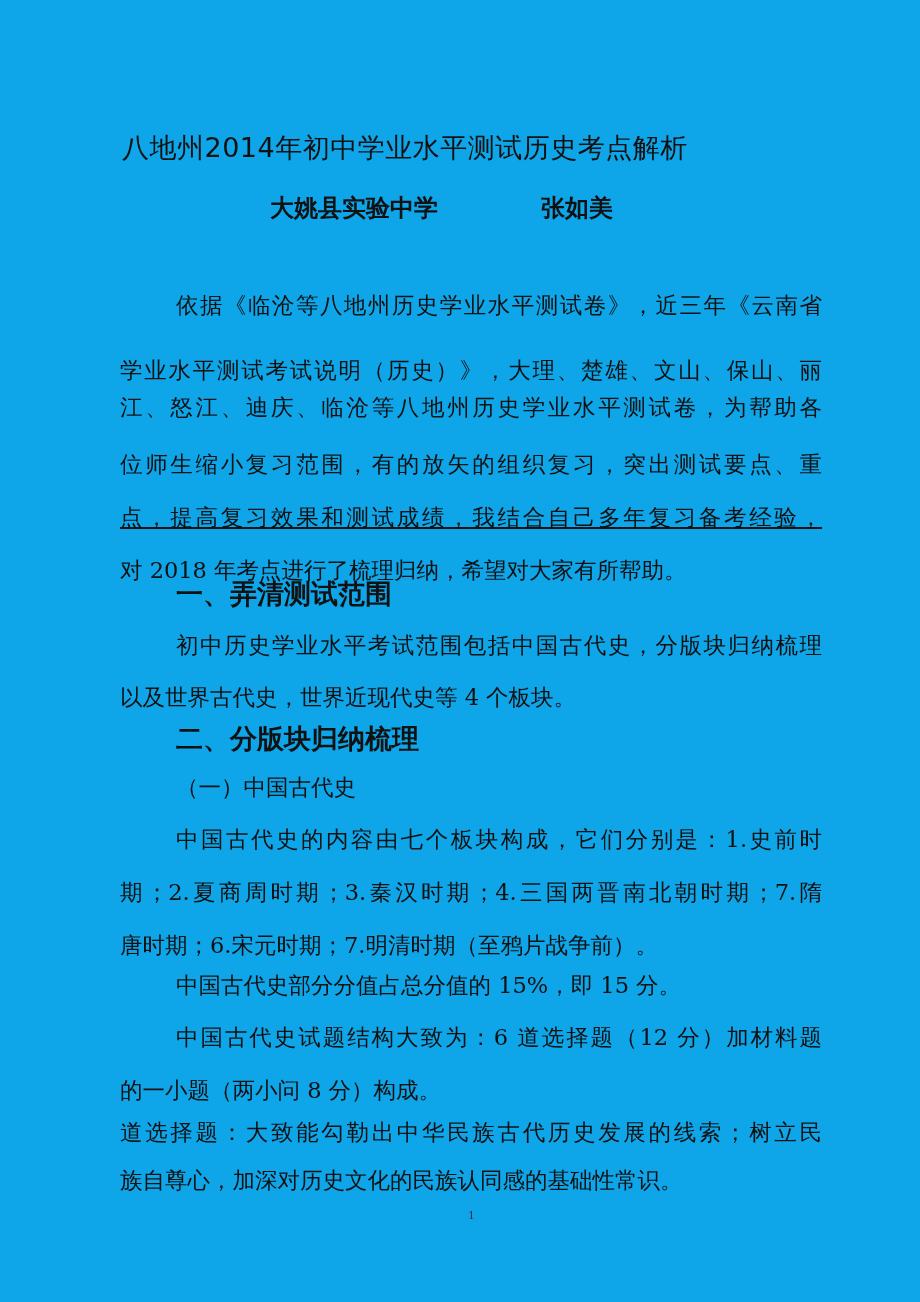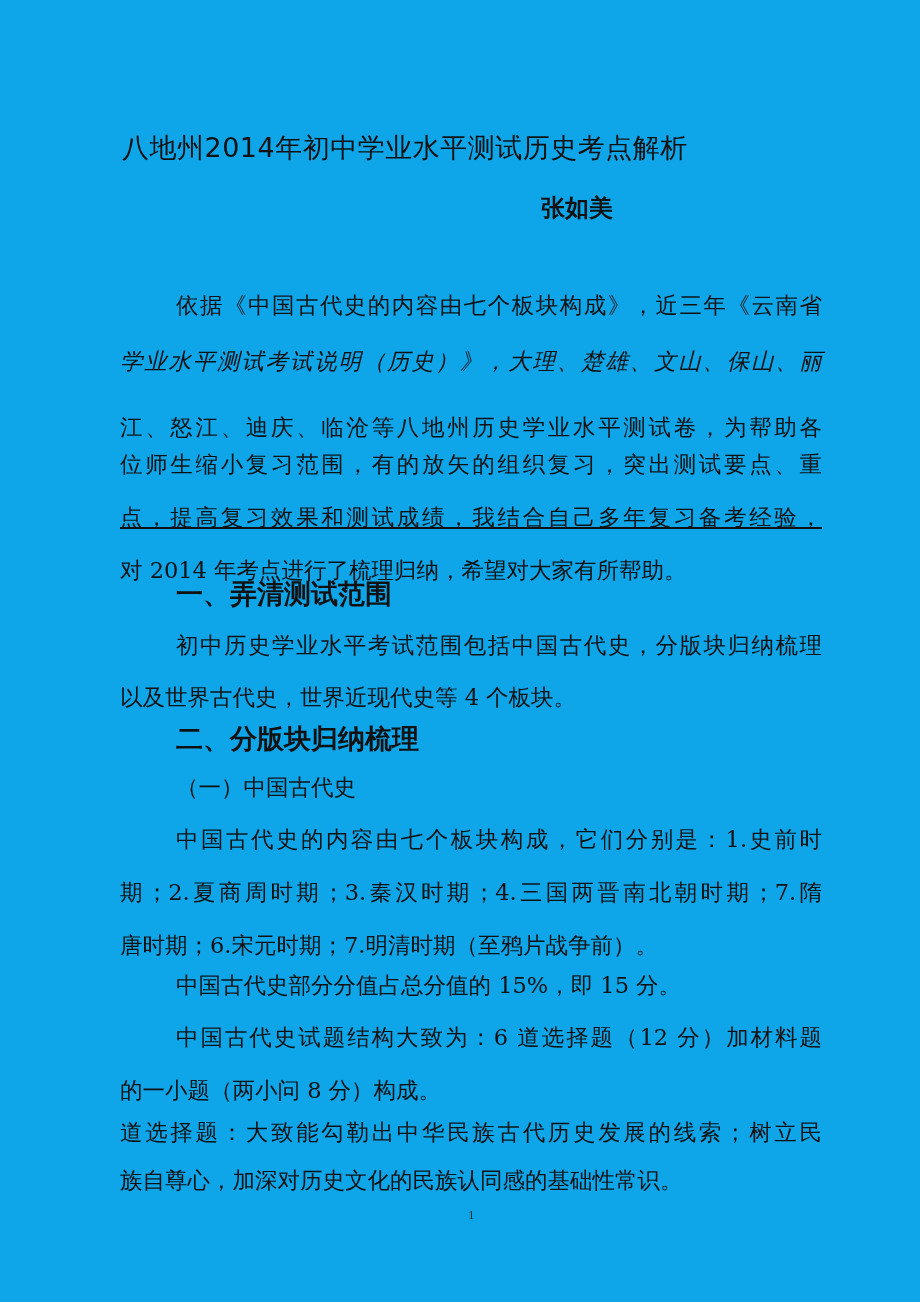--- a/index.html
+++ b/index.html
@@ -78,30 +78,31 @@
       color: #333;
     }
   </style>
 </head>
 <body>
 
 <div class="page">
 
   <div class="title">八地州2014年初中学业水平测试历史考点解析</div>
 
+  <div class="byline school">大姚县实验中学</div>
   <div class="byline author">张如美</div>
 
   <div class="body-text" style="top:0;">
 
-    <div class="line justify" style="top:290px; left:56px; width:646px;">依据《中国古代史的内容由七个板块构成》，近三年《云南省</div>
-    <div class="line justify" style="top:346px;font-style:italic;">学业水平测试考试说明（历史）》，大理、楚雄、文山、保山、丽</div>
-    <div class="line justify" style="top:412px;">江、怒江、迪庆、临沧等八地州历史学业水平测试卷，为帮助各</div>
+    <div class="line justify" style="top:290px; left:56px; width:646px;">依据《临沧等八地州历史学业水平测试卷》，近三年《云南省</div>
+    <div class="line justify" style="top:355px;">学业水平测试考试说明（历史）》，大理、楚雄、文山、保山、丽</div>
+    <div class="line justify" style="top:392px;">江、怒江、迪庆、临沧等八地州历史学业水平测试卷，为帮助各</div>
     <div class="line justify" style="top:449px;">位师生缩小复习范围，有的放矢的组织复习，突出测试要点、重</div>
     <div class="line justify" style="top:502px;text-decoration:underline;">点，提高复习效果和测试成绩，我结合自己多年复习备考经验，</div>
-    <div class="line" style="top:555px;">对 2014 年考点进行了梳理归纳，希望对大家有所帮助。</div>
+    <div class="line" style="top:555px;">对 2018 年考点进行了梳理归纳，希望对大家有所帮助。</div>
 
     <div class="line heading" style="top:579px; left:56px;">一、弄清测试范围</div>
     <div class="line justify" style="top:630px; left:56px; width:646px;">初中历史学业水平考试范围包括中国古代史，分版块归纳梳理</div>
     <div class="line" style="top:682px;">以及世界古代史，世界近现代史等 4 个板块。</div>
 
     <div class="line heading" style="top:724px; left:56px;">二、分版块归纳梳理</div>
     <div class="line" style="top:772px; left:56px;">（一）中国古代史</div>
 
     <div class="line justify" style="top:824px; left:56px; width:646px;">中国古代史的内容由七个板块构成，它们分别是：1.史前时</div>
     <div class="line justify" style="top:877px;">期；2.夏商周时期；3.秦汉时期；4.三国两晋南北朝时期；7.隋</div>

